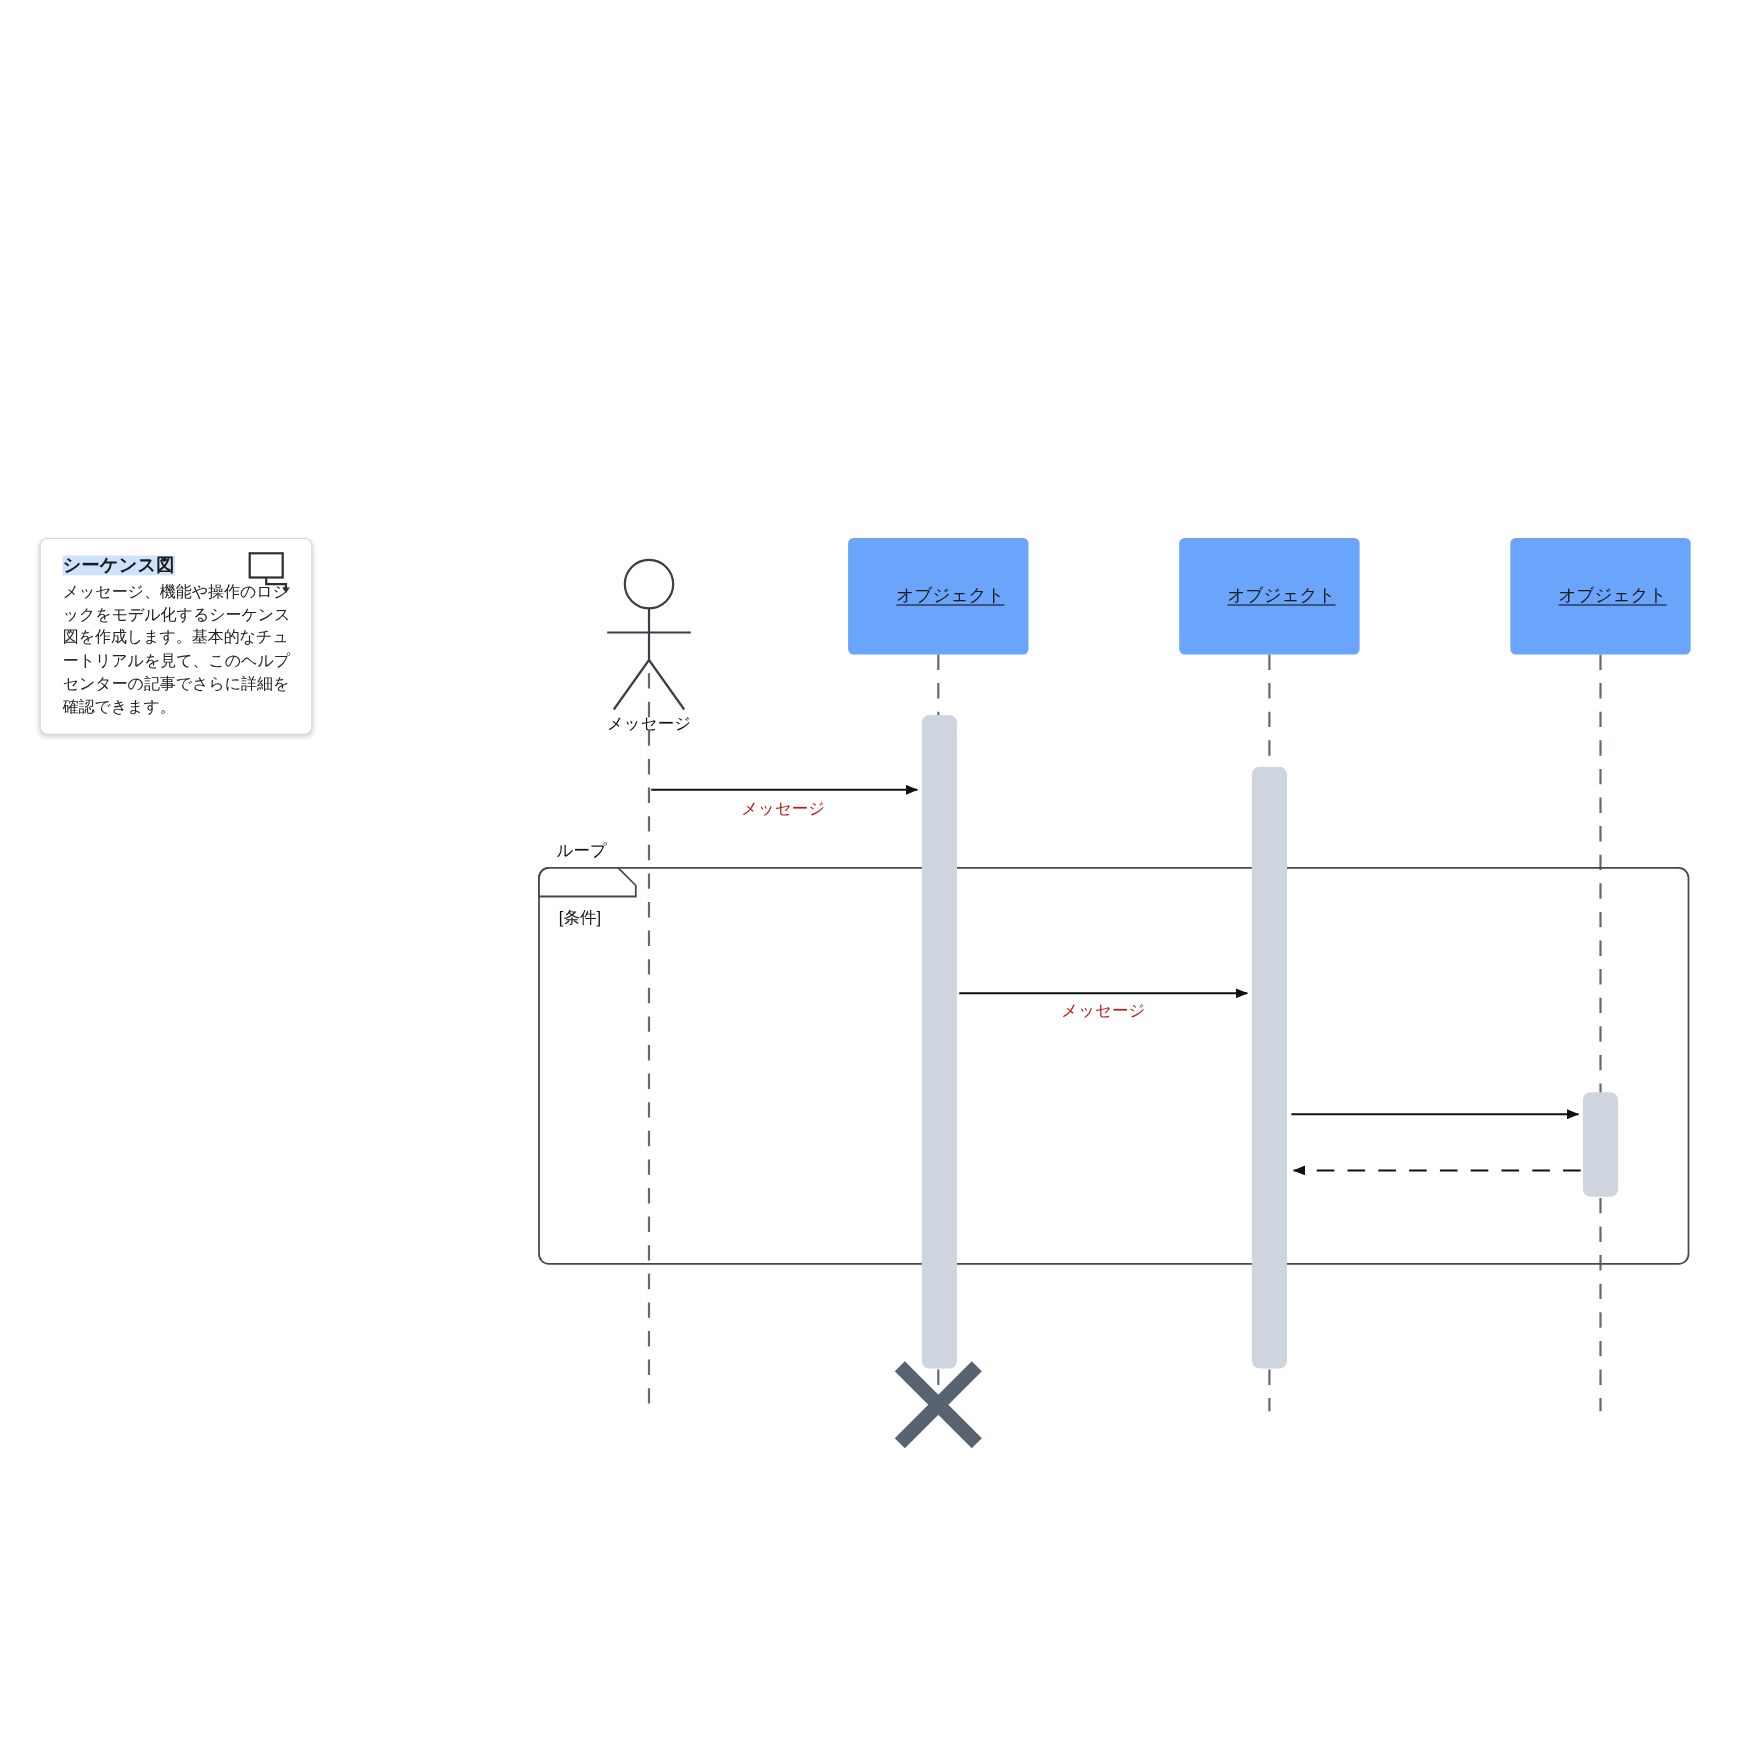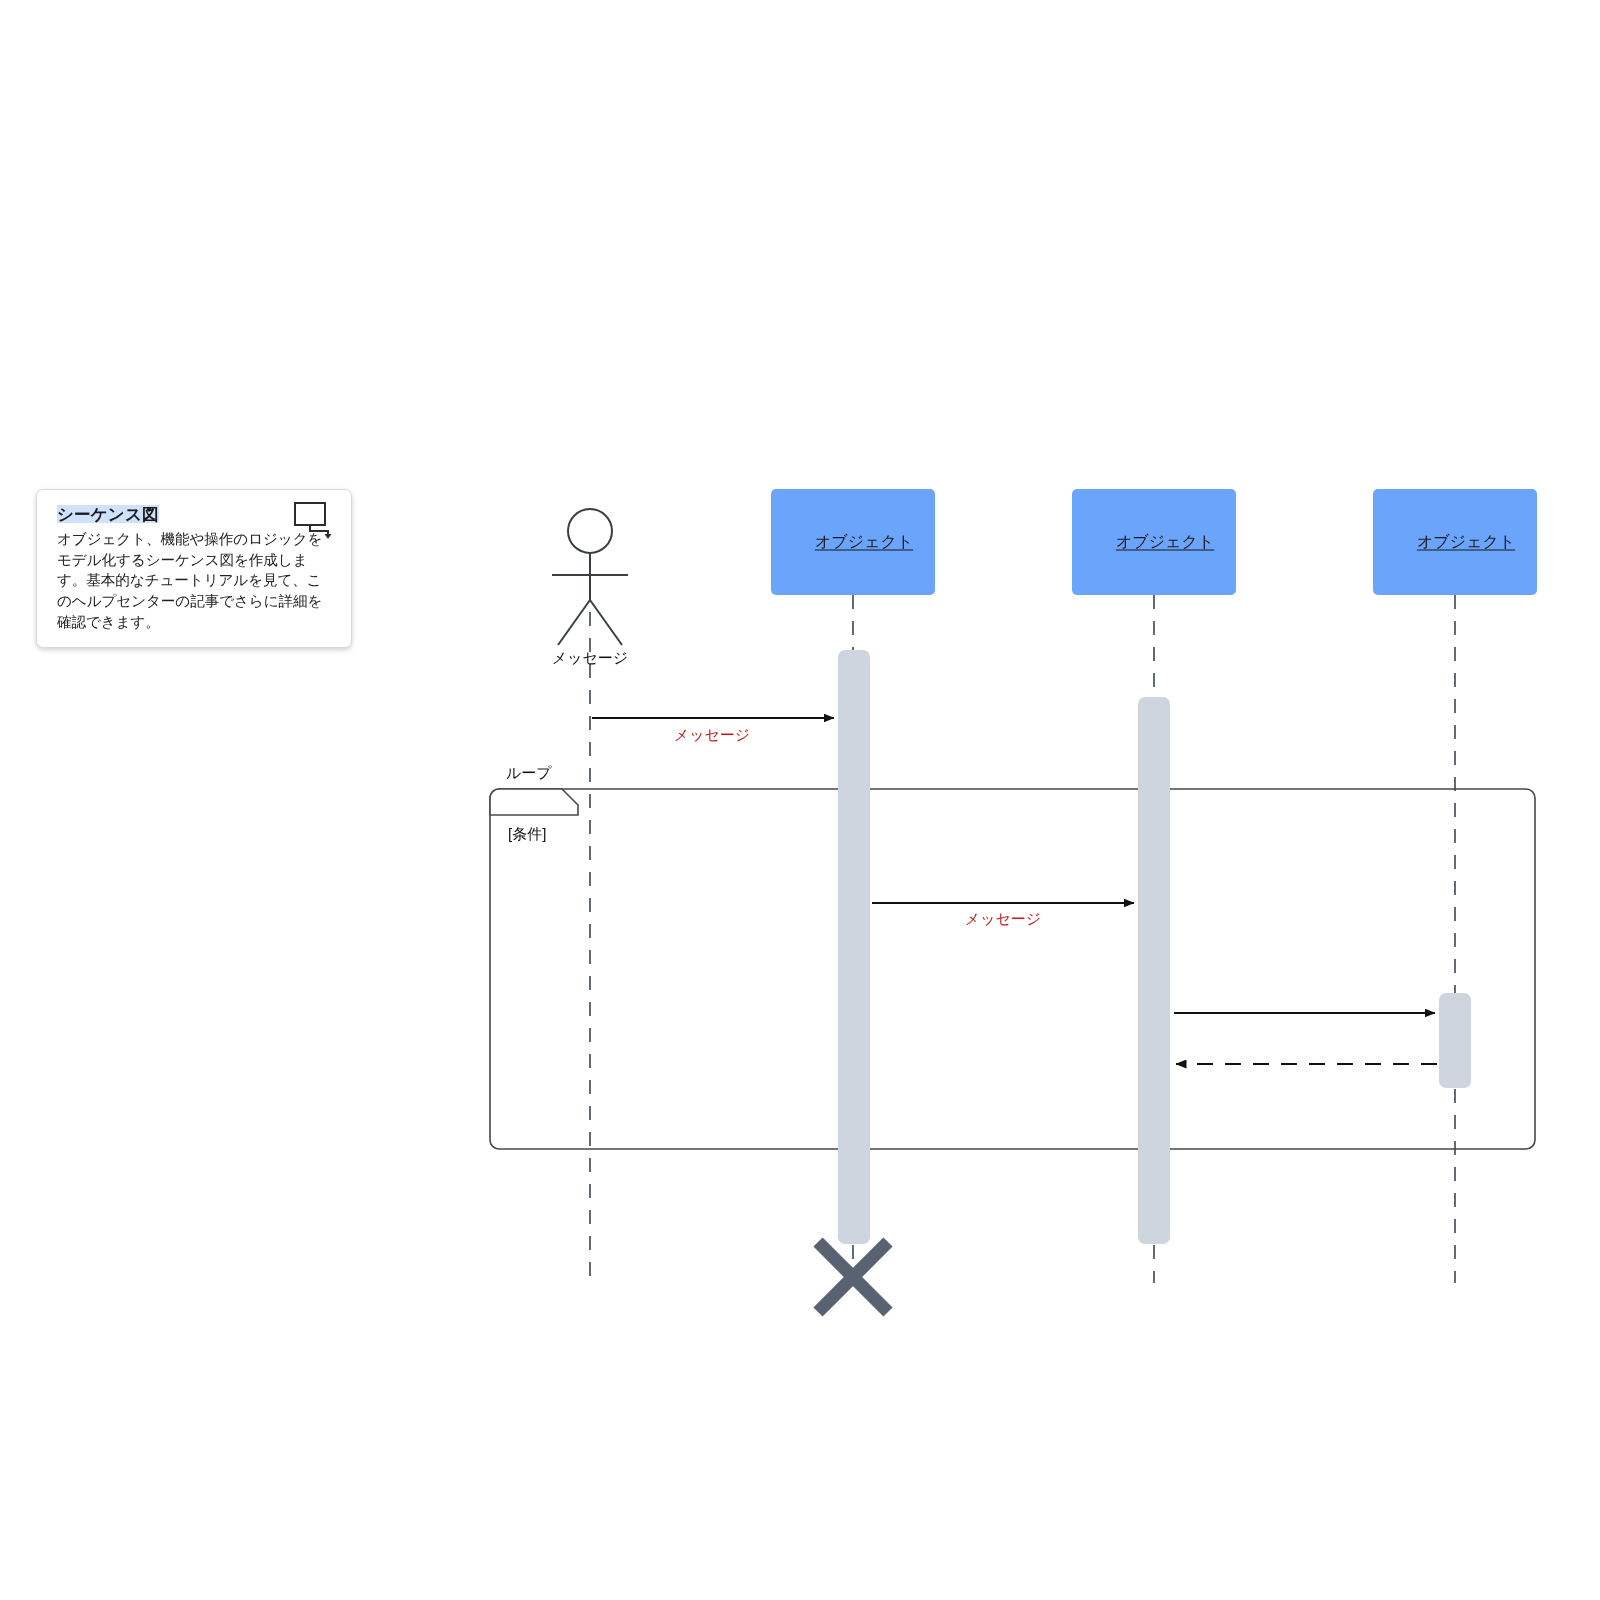--- a/index.html
+++ b/index.html
@@ -21,21 +21,21 @@
     top: 0;
     width: 1600px;
     height: 1600px;
   }
 
   
   .info-card {
     position: absolute;
     left: 36px;
     top: 489px;
-    width: 316px;
+    width: 248px;
     box-sizing: border-box;
     background: #ffffff;
     border: 1px solid #d8d8d8;
     border-radius: 7px;
     box-shadow: 0 2px 5px rgba(0,0,0,0.18);
     padding: 13px 16px 14px 20px;
   }
   .info-card-title {
     font-size: 16.5px;
     font-weight: bold;
@@ -88,21 +88,21 @@
     font-size: 15px;
     color: #111111;
     white-space: nowrap;
   }
 </style>
 </head>
 <body>
 
 <div class="info-card">
   <div class="info-card-title">シーケンス図</div>
-  <div class="info-card-body">オブジェクト、機能や操作のロジックをモデル化するシーケンス図を作成します。基本的なチュートリアルを見て、このヘルプセンターの記事でさらに詳細を確認できます。</div>
+  <div class="info-card-body">メッセージ、機能や操作のロジックをモデル化するシーケンス図を作成します。基本的なチュートリアルを見て、このヘルプセンターの記事でさらに詳細を確認できます。</div>
   <svg class="info-card-icon" viewBox="0 0 46 40">
     <rect x="4" y="3" width="30" height="22" fill="#ffffff" stroke="#2d2d2d" stroke-width="2"></rect>
     <path d="M19 25 L19 31 L37 31 L37 35" fill="none" stroke="#2d2d2d" stroke-width="2"></path>
     <path d="M33.5 34 L40.5 34 L37 39 Z" fill="#2d2d2d"></path>
   </svg>
 </div>
 
 <svg id="canvas" viewBox="0 0 1600 1600">
   <defs>
     <marker id="arrowFilled" markerWidth="11" markerHeight="9" refX="10.5" refY="4.5" orient="auto" markerUnits="userSpaceOnUse">

